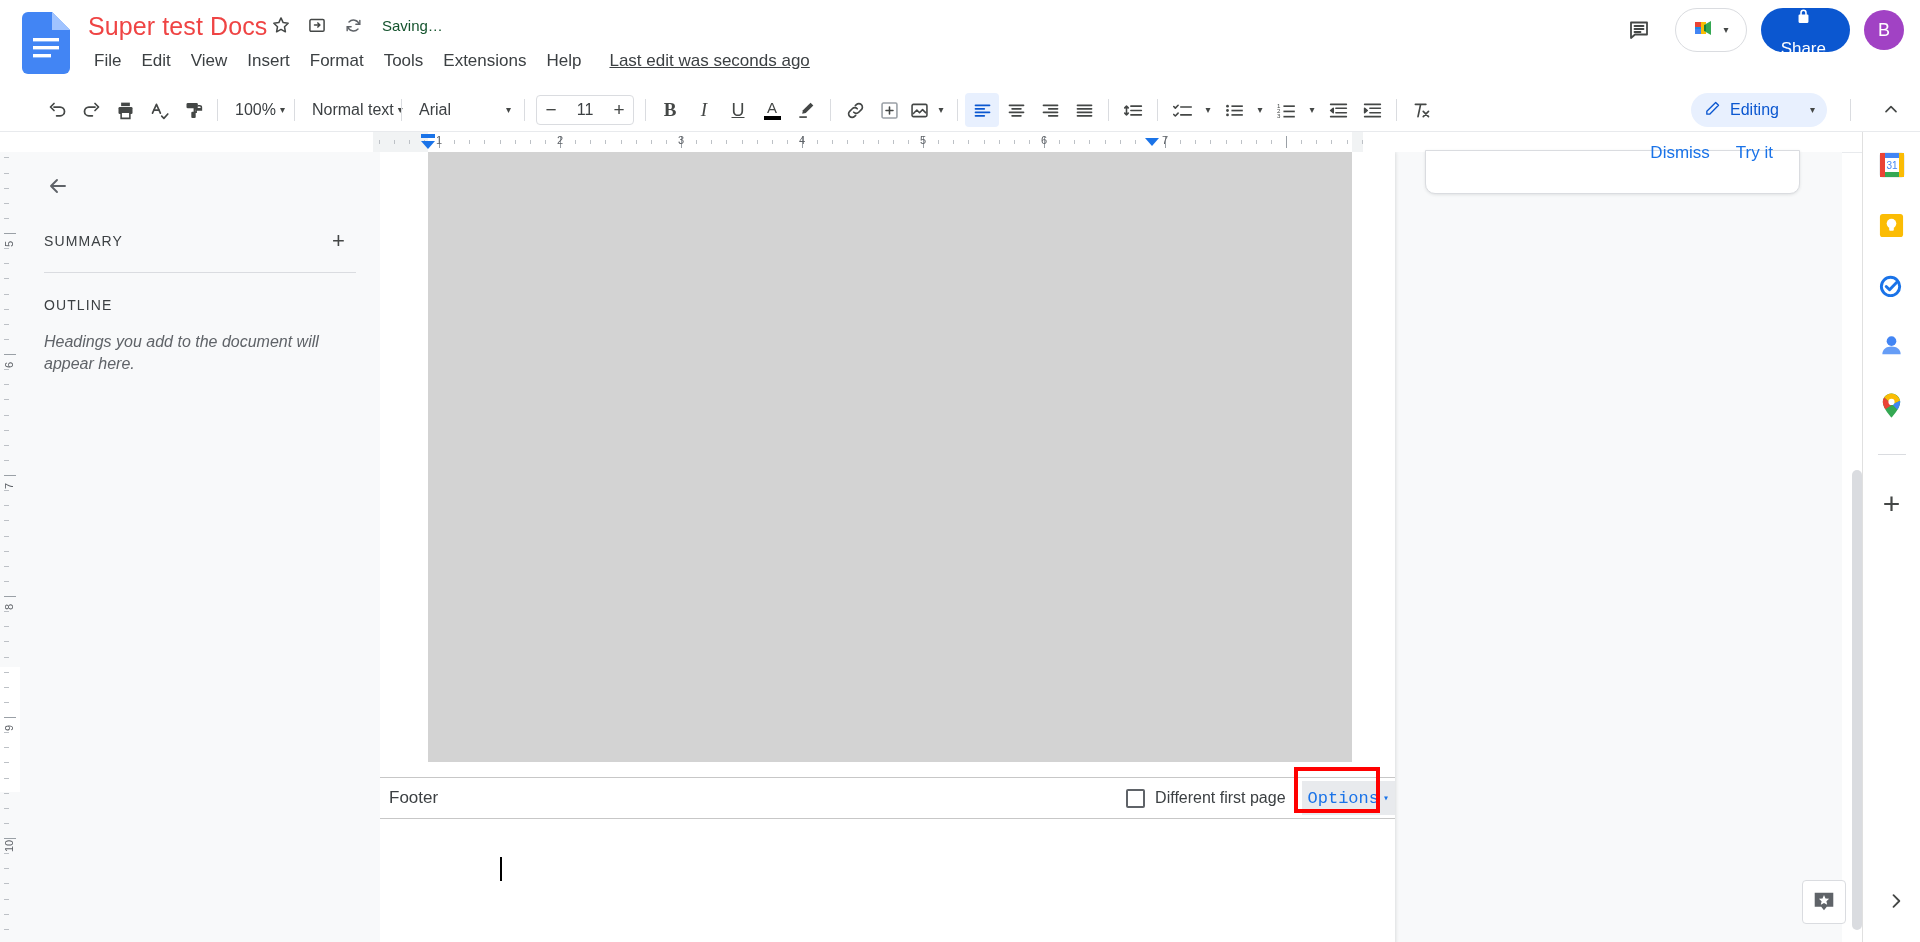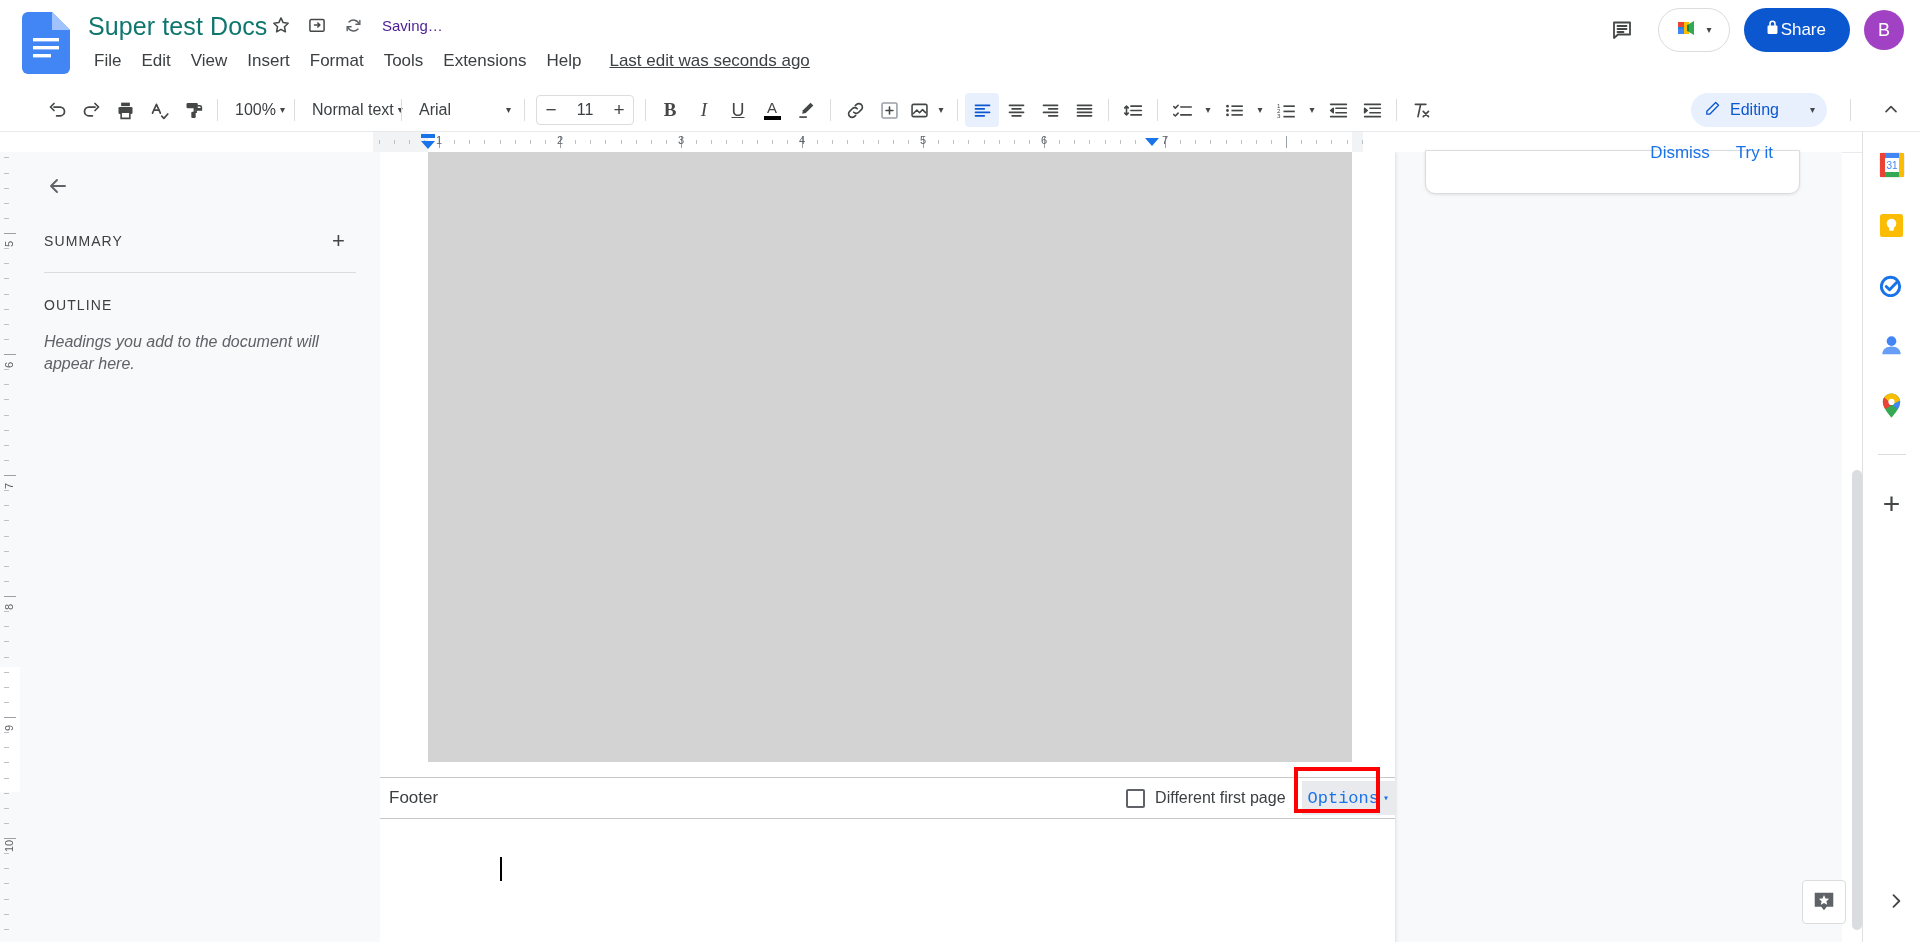--- a/index.html
+++ b/index.html
@@ -15,48 +15,48 @@
 
   
   .topbar { position: absolute; left:0; top:0; width:1920px; height:88px; background:#fff; }
   .docs-logo {
     position:absolute; left:22px; top:12px; width:48px; height:62px;
   }
   .docs-logo svg { display:block; }
 
   .doc-title {
     position:absolute; left:88px; top:10px;
-    font-size:25px; line-height:32px; color:#0f766e; font-weight:400;
+    font-size:25px; line-height:32px; color:#ef4444; font-weight:400;
     letter-spacing:0.1px; white-space:nowrap;
   }
   .title-icons { position:absolute; left:270px; top:14px; display:flex; align-items:center; gap:14px; }
   .ti { width:22px; height:22px; display:flex; align-items:center; justify-content:center; color:#444746; cursor:pointer;}
-  .saving-txt { font-size:15px; color:#4c1d95; white-space:nowrap; margin-left:4px; }
+  .saving-txt { font-size:15px; color:#14532d; white-space:nowrap; margin-left:4px; }
 
   .menubar { position:absolute; left:84px; top:48px; display:flex; align-items:center; gap:0; }
   .menu-item {
     font-size:17px; color:#3c4043; padding:3px 10px; border-radius:4px; cursor:pointer; white-space:nowrap;
   }
   .lastedit {
     font-size:17px; color:#3c4043; text-decoration:underline; margin-left:18px; white-space:nowrap; cursor:pointer;
   }
 
   .topright { position:absolute; right:16px; top:8px; display:flex; align-items:center; gap:14px; }
   .icon-btn {
     width:44px; height:44px; border-radius:50%; display:flex; align-items:center; justify-content:center;
     cursor:pointer; color:#444746;
   }
   .meet-pill {
     height:44px; min-width:72px; border:1px solid #dadce0; border-radius:22px;
     display:flex; align-items:center; justify-content:center; gap:5px; padding:0 12px; cursor:pointer; background:#fff;
   }
   .share-btn {
     height:44px; background:#0b57d0; color:#fff; border-radius:22px;
-    display:flex; align-items:center; padding:0 24px 0 20px;
-    font-size:17px; cursor:pointer; white-space:nowrap;
+    display:flex; align-items:center; gap:9px; padding:0 24px 0 20px;
+    font-size:17px; cursor:pointer; white-space:nowrap;flex-direction:column;
   }
   .avatar {
     width:40px; height:40px; border-radius:50%; background:#a142c4; color:#fff;
     display:flex; align-items:center; justify-content:center; font-size:18px; cursor:pointer;
   }
 
   
   .toolbar {
     position:absolute; left:0; top:88px; width:1920px; height:44px;
     display:flex; align-items:center; padding-left:40px; background:#fff;

